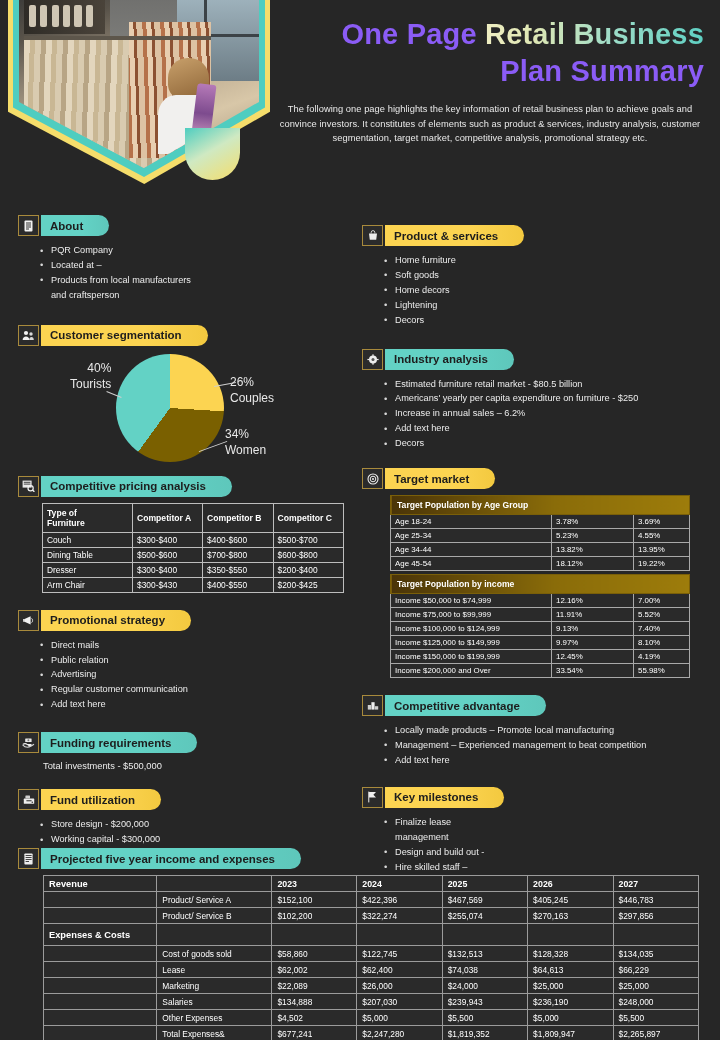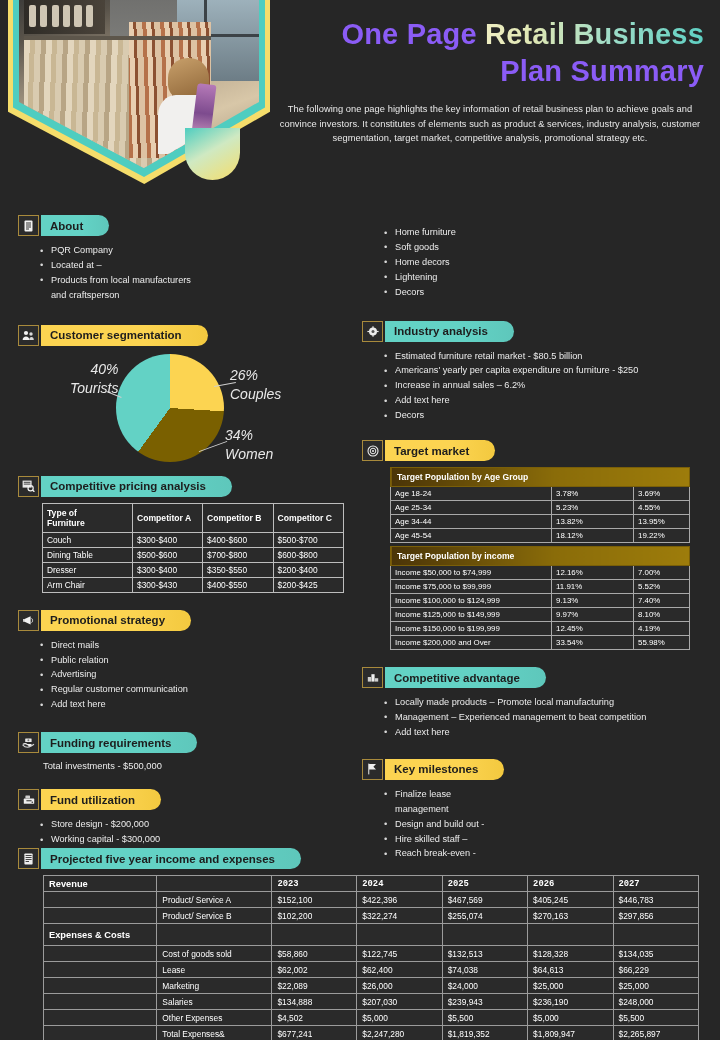--- a/index.html
+++ b/index.html
@@ -106,23 +106,23 @@
   ul.bullets li::before {
     content: "•"; position: absolute; left: 0; top: -0.5px; color: #d8d8d8; font-size: 9.5px;
   }
   .plain-line { margin: 8px 0 0 25px; color: #ececec; font-size: 9.3px; }
 
   
   .pie-block { position: relative; height: 118px; margin-top: 4px; }
   .pie {
     position: absolute; left: 98px; top: 4px; width: 108px; height: 108px; border-radius: 50%;
   }
-  .pie-lbl { position: absolute; color: #e8e8e8; font-size: 14px; line-height: 1.35; white-space: pre-line; font-style: italic; }
+  .pie-lbl { position: absolute; color: #e8e8e8; font-size: 12px; line-height: 1.35; white-space: pre-line; }
   .pie-l1 { left: 52px; top: 10px; text-align: right; }
-  .pie-l2 { left: 212px; top: 16px; }
+  .pie-l2 { left: 212px; top: 24px; }
   .pie-l3 { left: 207px; top: 76px; }
   .lead { position: absolute; background: #cfcfcf; height: 1px; }
 
   
   table { border-collapse: collapse; width: 100%; }
   .tbl-price { margin: 6px 0 0 24px; width: 302px; border: 1px solid #c9c9c9; }
   .tbl-price th, .tbl-price td {
     border: 1px solid #bdbdbd; color: #ffffff; font-size: 8.4px;
     padding: 2px 4px; text-align: left; background: #2a2a2a;
   }
@@ -144,21 +144,21 @@
   .proj { position: absolute; left: 18px; top: 830px; width: 684px; margin-top: 18px; }
   .tbl-proj { margin: 6px 0 0 25px; width: 656px; border: 1px solid #d2d2d2; }
   .tbl-proj td {
     border: 1px solid #9b9b9b; color: #ffffff; font-size: 8.4px;
     padding: 2.5px 5px; background: #2a2a2a; height: 14px;
   }
   .tbl-proj td.hdr { font-weight: bold; font-size: 9.3px; }
   .tbl-proj td.yr { font-weight: bold; font-size: 8.8px; }
   .tbl-proj .w1 { width: 118px; }
   .tbl-proj .w2 { width: 120px; }
-  .tbl-proj .w3 { width: 88px; font-family: Liberation Mono, monospace; }
+  .tbl-proj .w3 { width: 88px; }
 </style>
 </head>
 <body>
 
 <div class="page">
 
   <div class="header">
 
     <div class="badge-wrap">
       <div class="badge-outer"></div>
@@ -341,20 +341,29 @@
       <ul class="bullets">
         <li>Store design - $200,000</li>
         <li>Working capital - $300,000</li>
       </ul>
     </div>
   </div>
 
   <div class="col-right">
 
     <div class="sec" style="margin-top:10px">
+      <div class="sec-head">
+        <div class="sec-icon">
+          <svg width="12" height="11" viewBox="0 0 12 11">
+              <path d="M2 3.5h8l-.8 6.2H2.8z" fill="#ededed"></path>
+              <path d="M4.2 3.5V2.4a1.8 1.8 0 013.6 0v1.1" stroke="#d0d0d0" stroke-width="1" fill="none"></path>
+            </svg>
+        </div>
+        <div class="sec-pill pill-gold">Product &amp; services</div>
+      </div>
       <ul class="bullets">
         <li>Home  furniture</li>
         <li>Soft goods</li>
         <li>Home  decors</li>
         <li>Lightening</li>
         <li>Decors</li>
       </ul>
     </div>
 
     <div class="sec" style="margin-top:21px">

